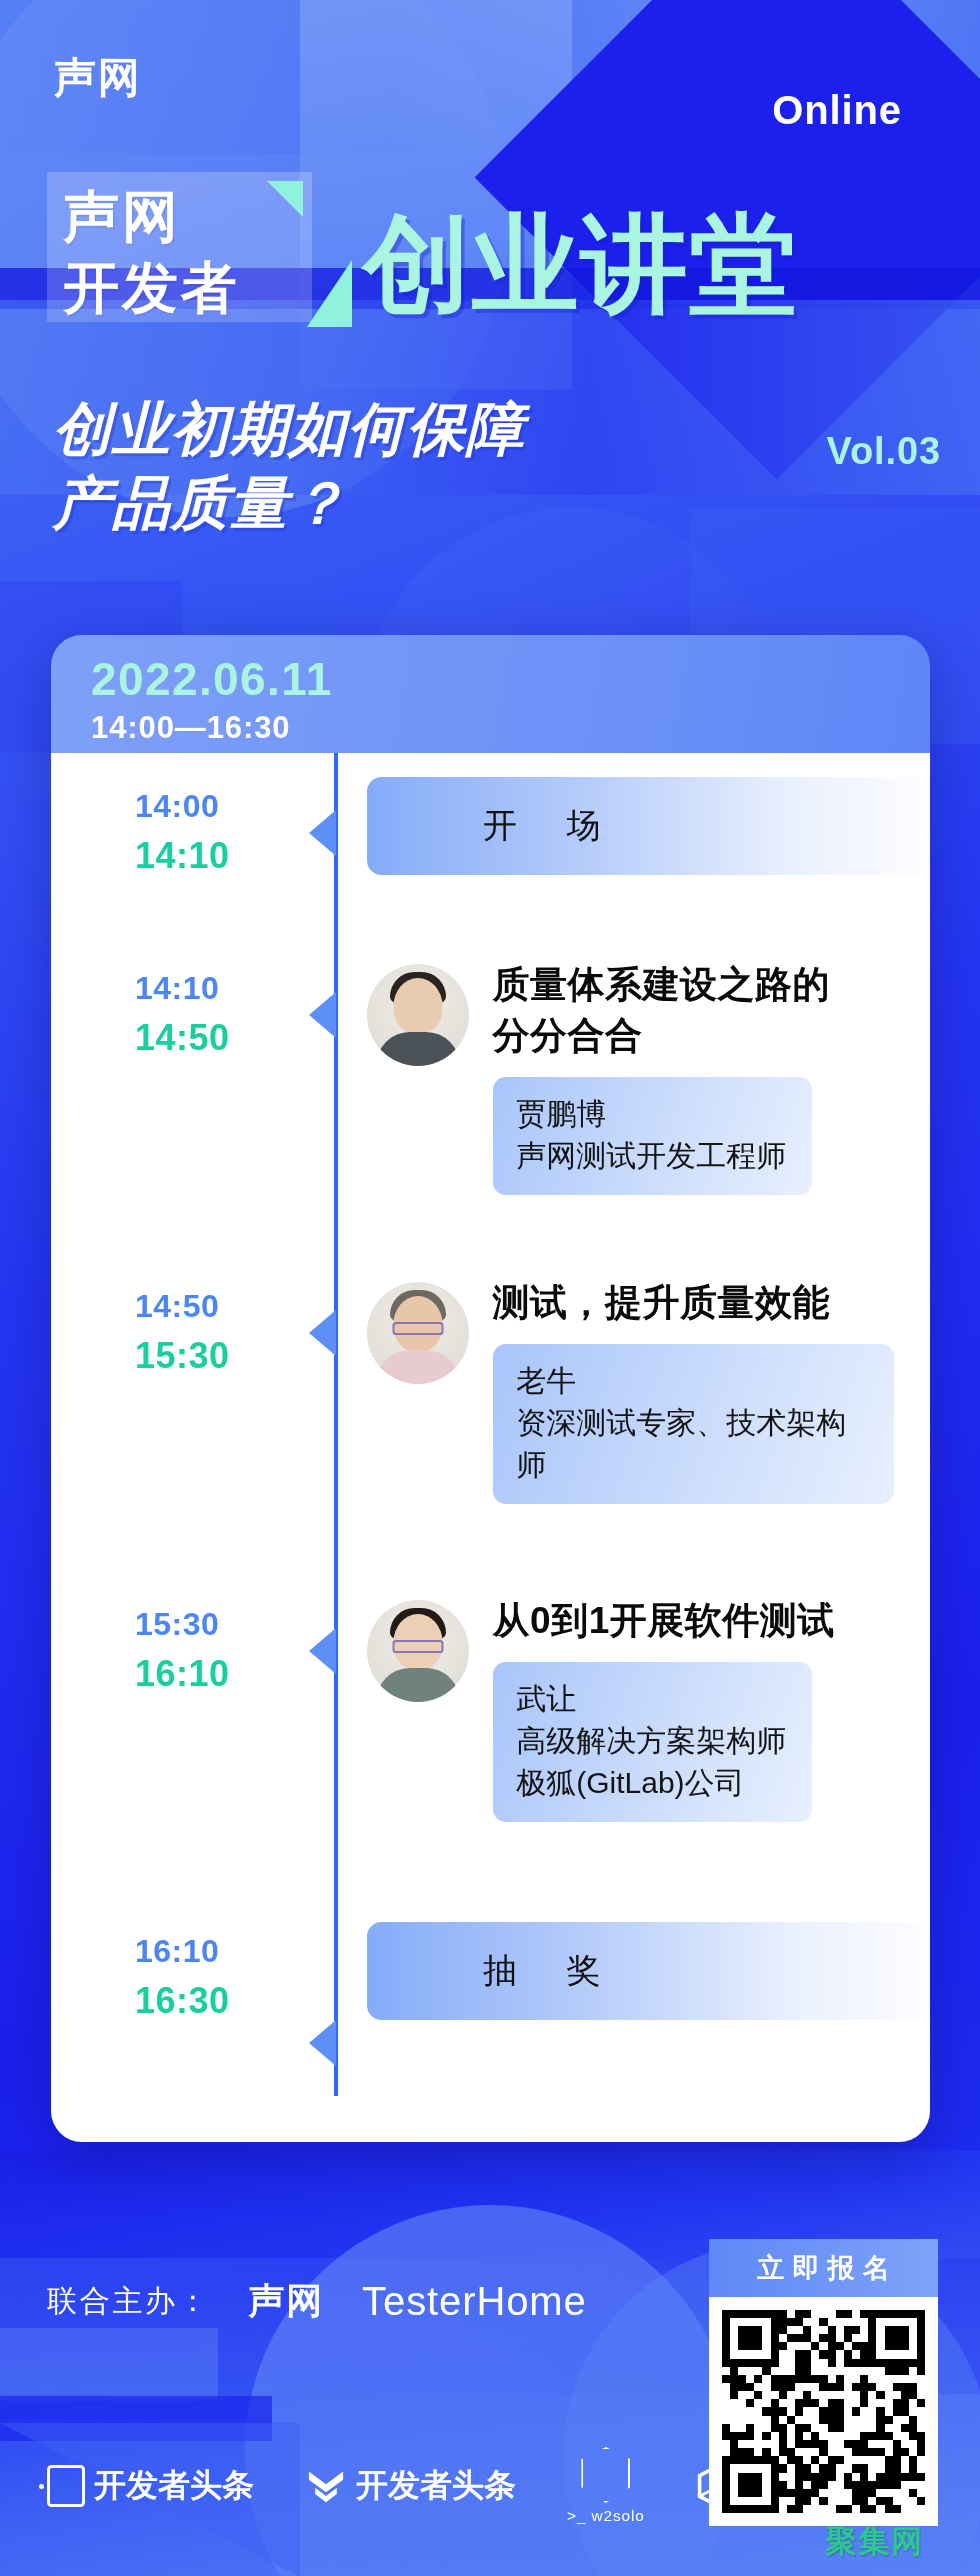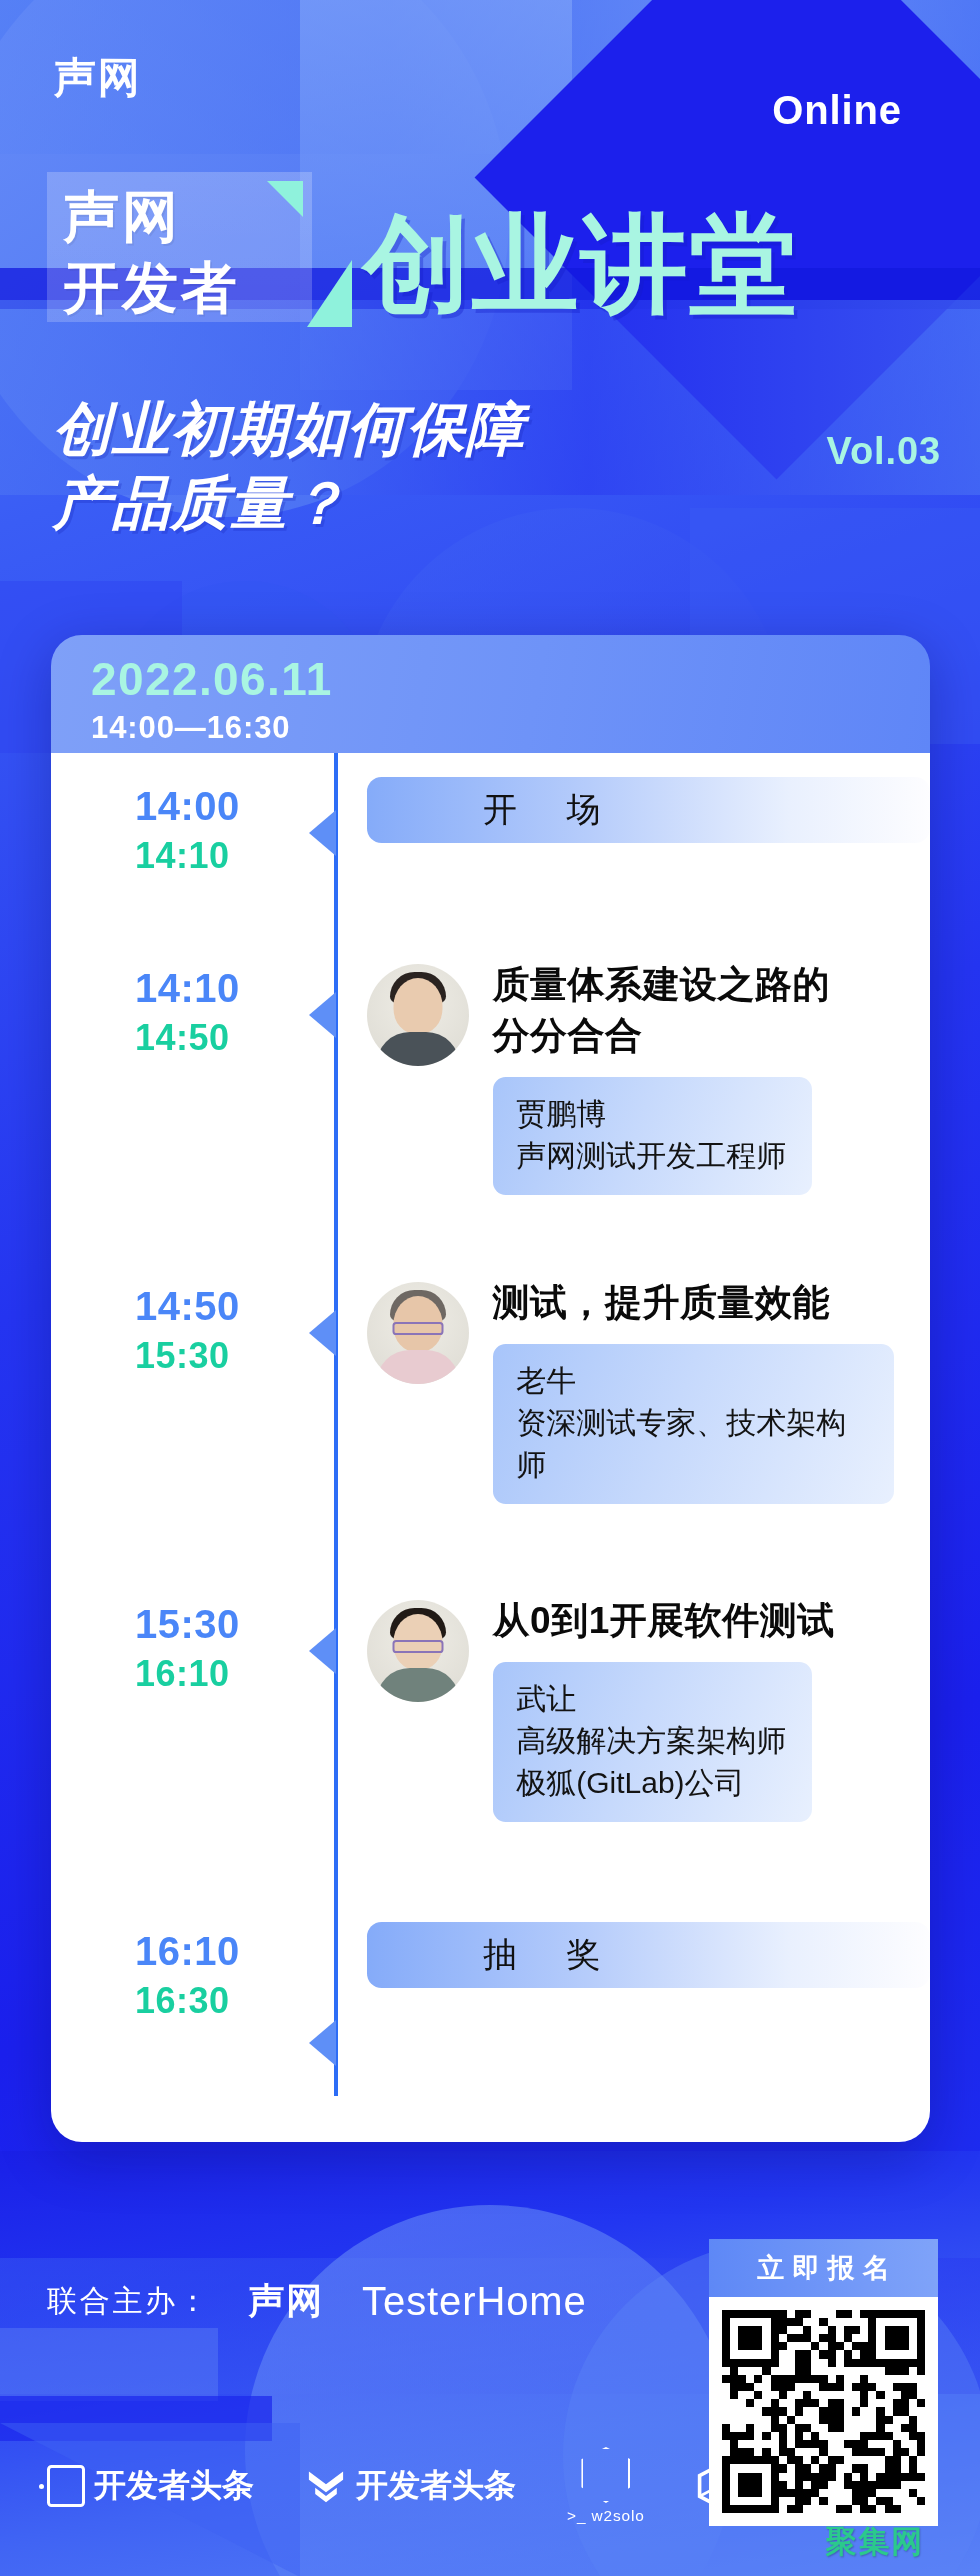--- a/index.html
+++ b/index.html
@@ -94,30 +94,30 @@
                padding:18px 0 0 40px; }
   .card-date { color:#A9F5E2; font-size:46px; font-weight:700; letter-spacing:1.4px; line-height:53px; }
   .card-time { color:#fff; font-size:31px; font-weight:700; letter-spacing:0.9px; line-height:40px; margin-top:1.8px; }
   .card-body { background:#fff; height:1389px; position:relative; padding-top:23.6px; }
 
   .timeline { position:absolute; left:283px; top:0; width:3.6px; height:1343px;
               background:#2D6DF6; }
 
   .row { position:relative; display:flex; align-items:flex-start; min-height:109px; }
   .row-times { width:283px; padding-left:84px; padding-top:5.4px; flex-shrink:0; position:relative; }
-  .t-start { color:#4A86F8; font-size:40px; font-weight:700; line-height:49px; letter-spacing:0.5px; }
+  .t-start { color:#4A86F8; font-size:32px; font-weight:700; line-height:49px; letter-spacing:0.5px; }
   .t-end   { color:#19CFA0; font-size:36px; font-weight:700; line-height:49px; letter-spacing:0.5px; }
   .arrow { position:absolute; right:-1.8px; top:33px; width:0; height:0;
            border-top:23.6px solid transparent; border-bottom:23.6px solid transparent;
            border-right:27px solid #5E8FF7; }
   .arrow.low { top:98px; }
 
   .row-content { flex:1; padding-left:33px; padding-right:36px; }
 
-  .pill { width:563px; height:66px; border-radius:14.5px;
+  .pill { width:563px; height:98px; border-radius:14.5px;
           background:linear-gradient(90deg,#85ABF9 0%,#B7CDFB 40%,#E9F0FE 75%,#FDFDFF 100%);
           display:flex; align-items:center; padding-left:116px; }
   .pill-text { color:#111; font-size:34px; font-weight:500; letter-spacing:20px; }
 
   .talk { display:flex; align-items:flex-start; }
   .avatar { width:102px; height:102px; border-radius:50%; flex-shrink:0; margin-top:5.4px;
             overflow:hidden; position:relative;
             background:radial-gradient(circle at 50% 38%,#EFEDE6,#DCDAD2); }
   .av-head { position:absolute; left:50%; top:14.5px; transform:translateX(-50%);
              width:49px; height:56px; border-radius:50% 50% 45% 45%; }

